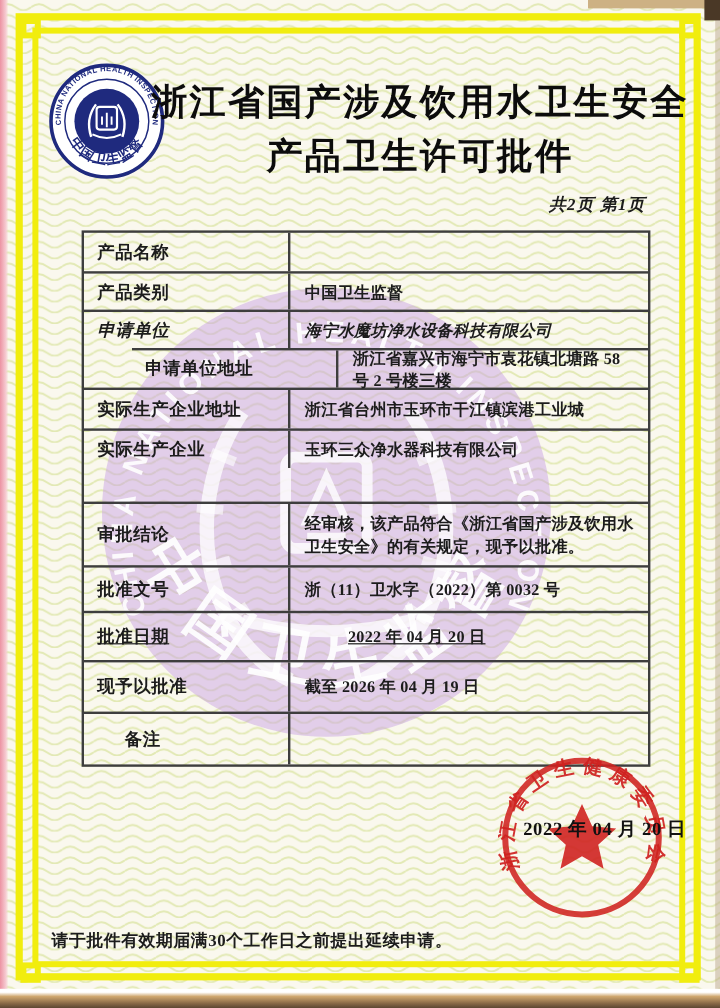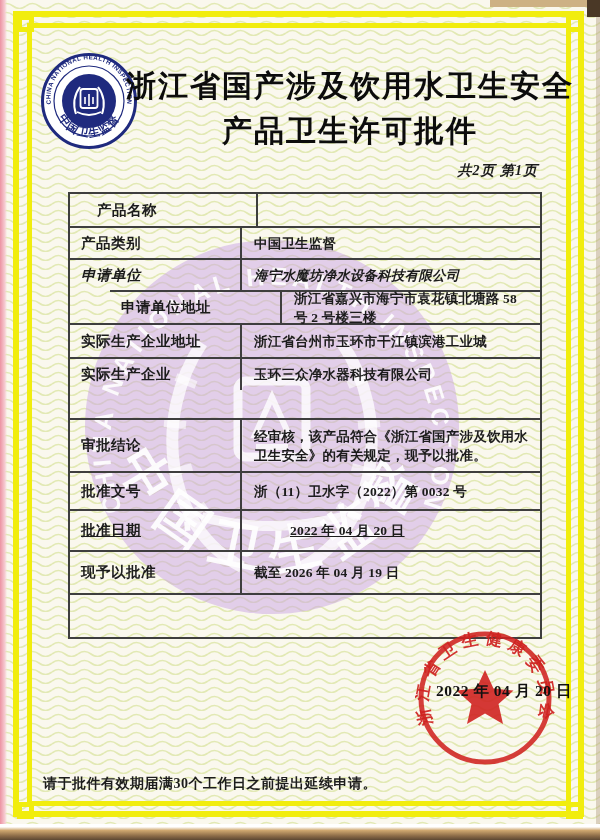--- a/index.html
+++ b/index.html
@@ -125,21 +125,21 @@
   <text font-size="25" font-weight="700" fill="#ffffff" letter-spacing="5" opacity="0.9" font-family="Liberation Sans, DejaVu Sans, sans-serif">
     <textPath href="#wmTop" startOffset="50%" text-anchor="middle">CHINA NATIONAL HEALTH INSPECTION</textPath>
   </text>
   <text font-size="52" font-weight="900" fill="#ffffff" letter-spacing="14" opacity="0.92">
     <textPath href="#wmBot" startOffset="50%" text-anchor="middle">中国卫生监督</textPath>
   </text>
 </svg>
 
 <div class="abs lictable">
   <div>
-      <div class="trow first" style="height: 32px; padding-left: 16px;">
+      <div class="trow first" style="height: 32px;">
         <div class="tlabel">产品名称</div>
       </div>
       <div class="trow" style="height: 32px; justify-content: center;">
         <div class="tlabel">产品类别</div>
         <div class="tvalue">中国卫生监督</div>
       </div>
       <div class="trow" style="height: 32px; font-style: italic;">
         <div class="tlabel">申请单位</div>
         <div class="tvalue">海宁水魔坊净水设备科技有限公司</div>
       </div>
@@ -165,20 +165,21 @@
       </div>
       <div class="trow" style="height: 41px; text-decoration: underline;">
         <div class="tlabel">批准日期</div>
         <div class="tvalue ind">2022 年 04 月 20 日</div>
       </div>
       <div class="trow" style="height: 43px;">
         <div class="tlabel">现予以批准</div>
         <div class="tvalue">截至 2026 年 04 月 19 日</div>
       </div>
       <div class="trow" style="height: 44px;">
+        <div class="tlabel pad">备注</div>
         <div class="tvalue"></div>
       </div>
     </div>
 </div>
 
 <svg class="abs stamp" viewBox="0 0 140 140">
   <circle cx="70" cy="70" r="64" fill="none" stroke="#cf2220" stroke-width="5" opacity="0.88"></circle>
   <path d="M70 42 L78.5 60.5 L98.5 62.5 L83.5 76 L88 96 L70 85.5 L52 96 L56.5 76 L41.5 62.5 L61.5 60.5 Z" fill="#cf2220" opacity="0.9"></path>
   <defs>
     <path id="stArc" d="M 17 94 A 57 57 0 1 1 123 94" fill="none"></path>

